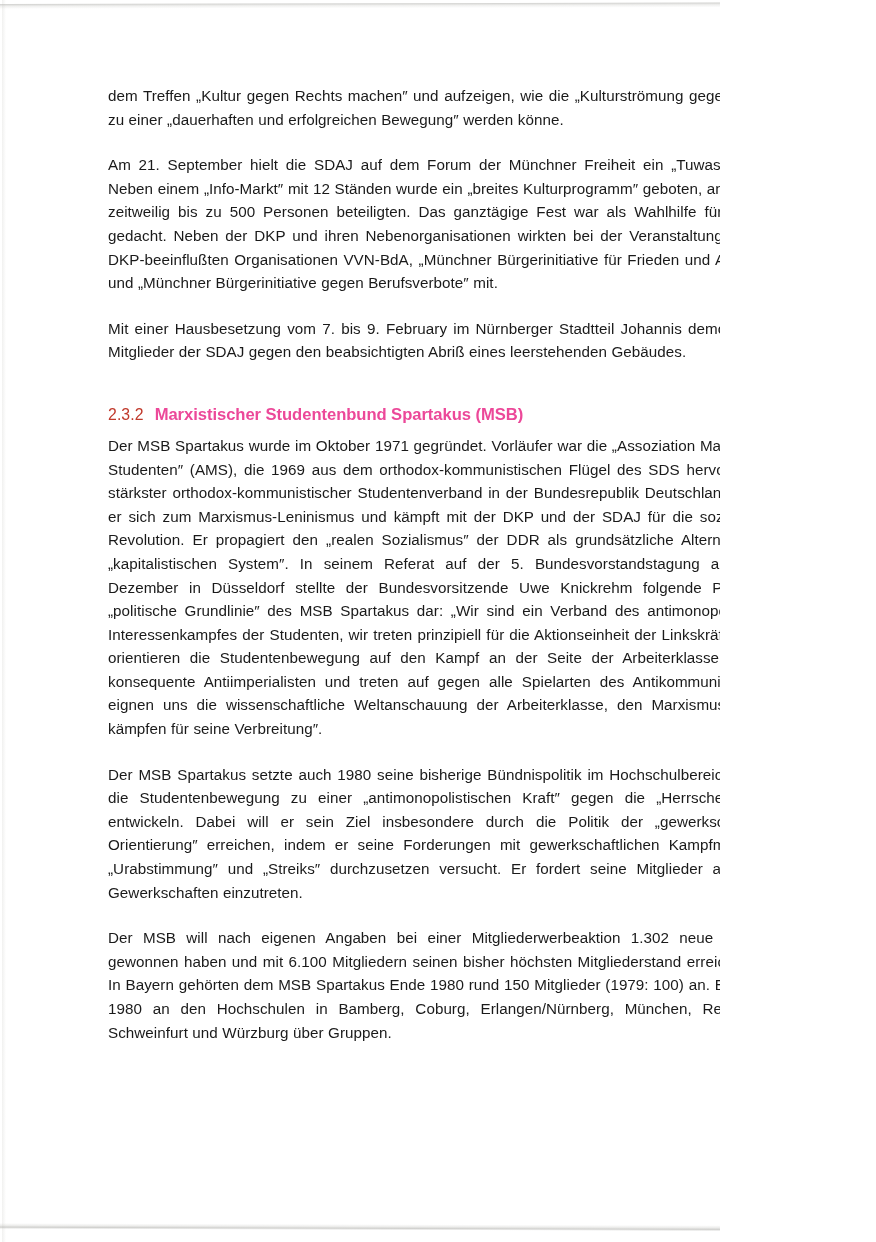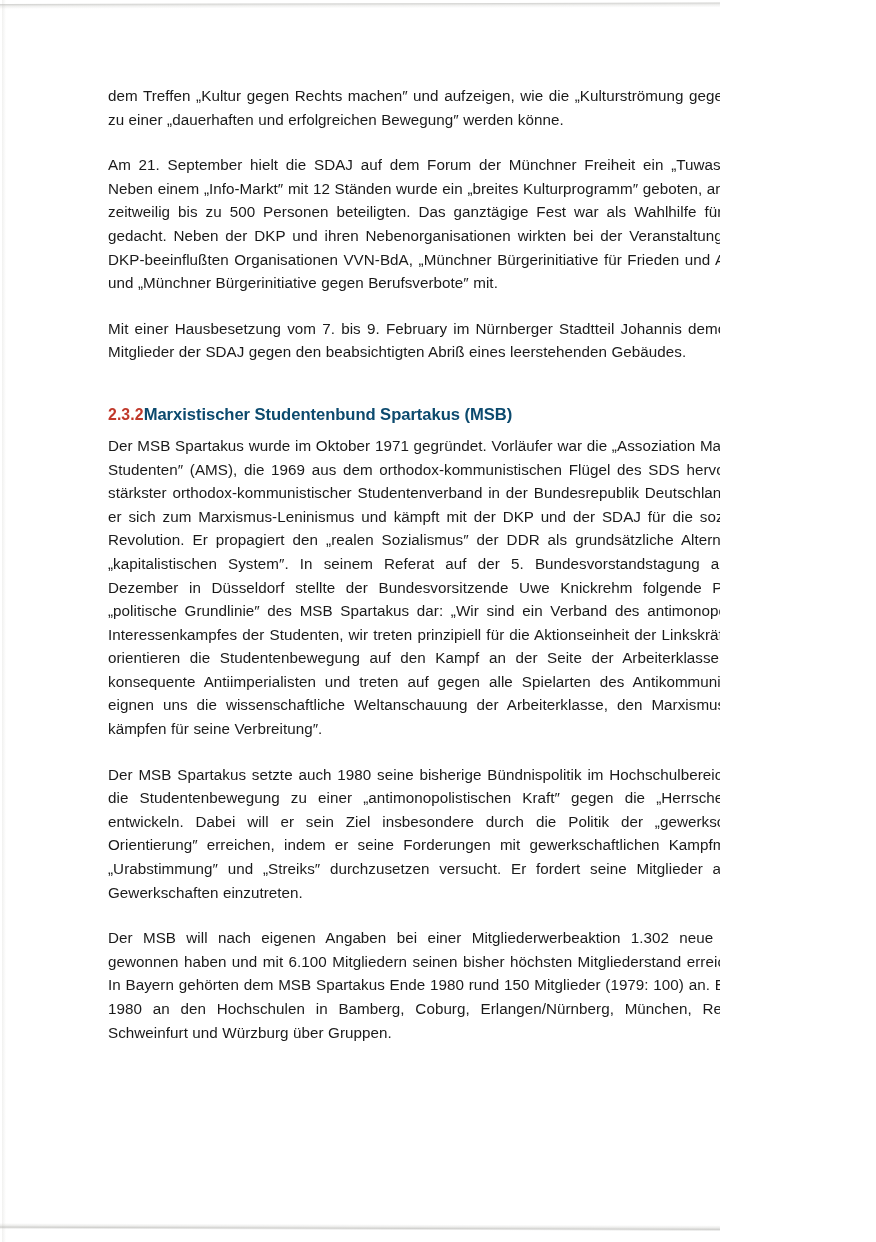--- a/index.html
+++ b/index.html
@@ -89,28 +89,29 @@
   
   .section-head {
     margin: 38px 0 9px 0;
     display: block;
     white-space: nowrap;
     color: #c0392b;
     line-height: 20px;
   }
   .section-num {
     font-size: 15.8px;
-    font-weight: 700;
+    font-weight: 400;
     color: #c0392b;
     letter-spacing: 0.1px;
   }
   .section-title {
     font-size: 16.6px;
     font-weight: 700;
-    color: #0c4a6e;
+    color: #ec4899;
+    margin-left: 11px;
     letter-spacing: -0.05px;
   }
 
   
   .after-head {
     margin-top: 0;
   }
 
   .page-number {
     position: absolute;

